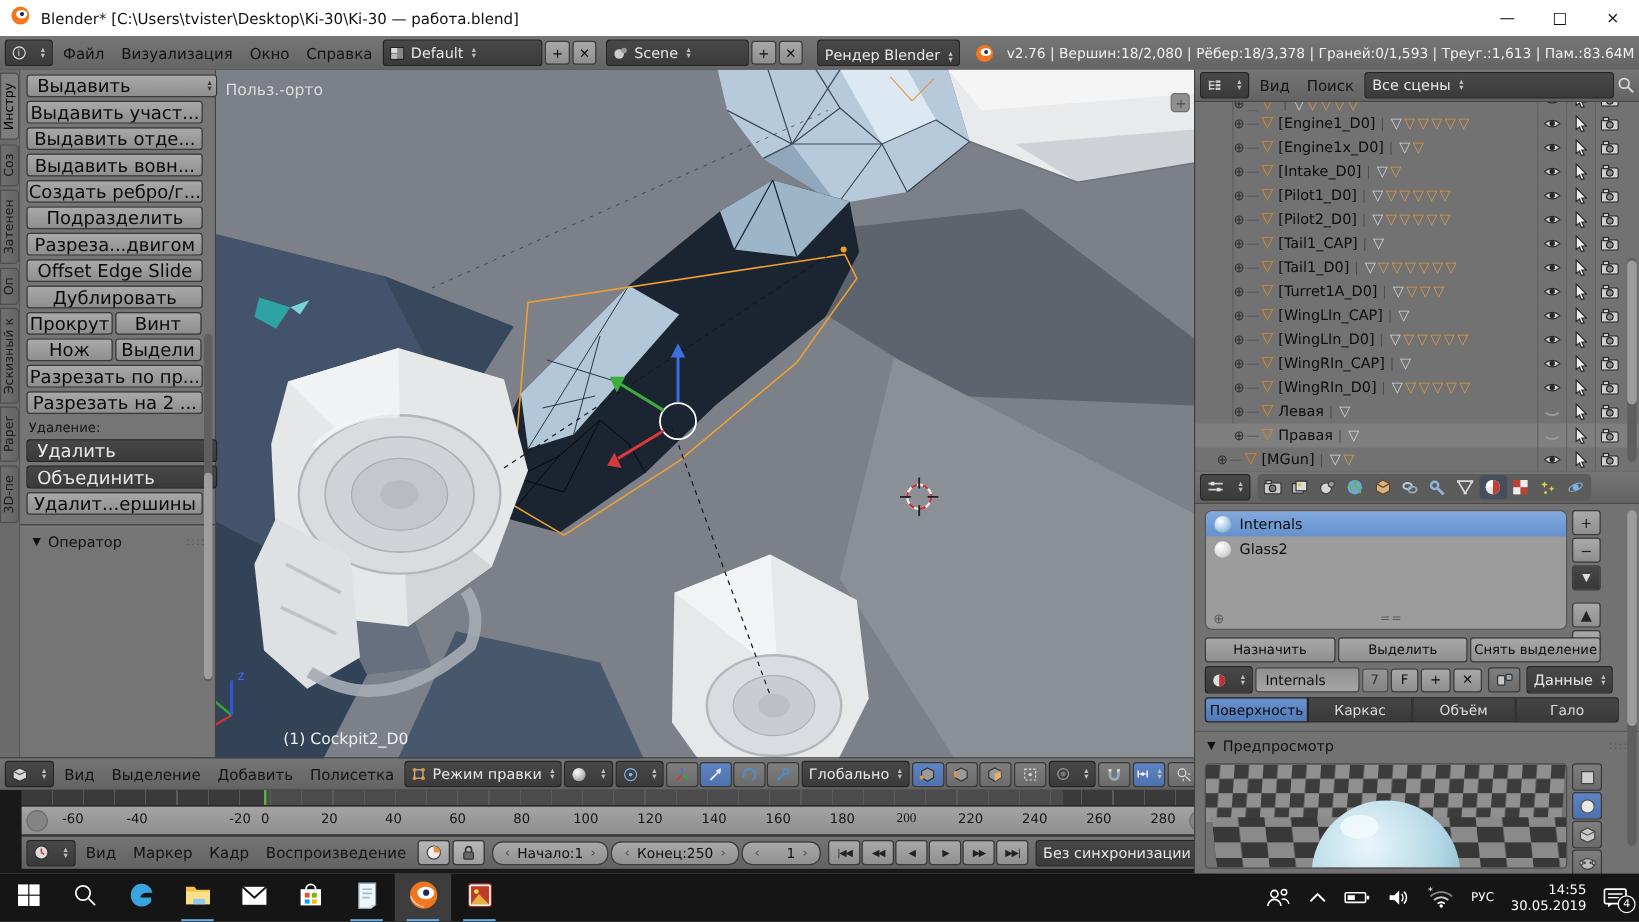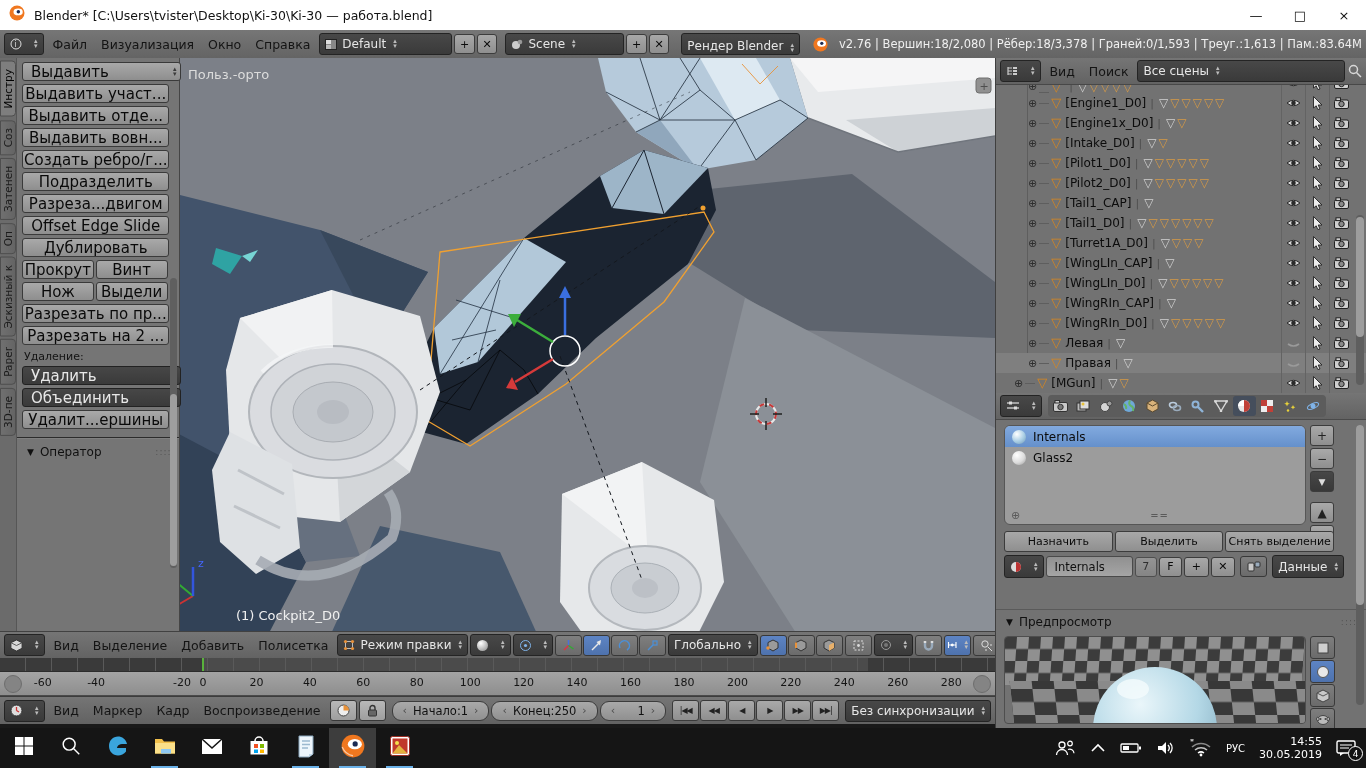--- a/index.html
+++ b/index.html
@@ -49,21 +49,21 @@
   .tsb.menulight .updn{margin-left:auto;}
   .tsrow{display:flex;gap:2px;}
   .tsb.dark{background:linear-gradient(#474747,#3a3a3a);color:#e8e8e8;justify-content:flex-start;padding:0 4px 0 8px;border-color:#222;}
   .ts-label{font-size:11px;color:#141414;margin:5px 0 3px 2px;}
   #ts-scroll{position:absolute;right:2px;top:220px;width:7px;height:290px;background:#5f5f5f;border-radius:4px;}
   #ts-scroll .thumb{position:absolute;left:0;right:0;top:40%;bottom:2px;background:#9e9e9e;border-radius:4px;}
   #ts-op{border-top:2px groove #808080;margin:8px -12px 0 -5px;padding:6px 8px 0 10px;display:flex;align-items:center;font-size:12px;color:#101010;}
   #ts-op .grip{margin-left:auto;color:#555;font-size:9px;letter-spacing:1px;}
 
   
-  #timeline{position:absolute;top:658px;left:0;width:995px;height:70px;background:#191919;}
+  #timeline{position:absolute;top:658px;left:0;width:995px;height:70px;background:#191919;padding-left:18px;}
   #tl-strip{position:relative;height:13px;background:#3a3a3a;overflow:hidden;}
   #tl-range{position:absolute;left:203px;width:665px;top:0;bottom:0;background:#4b4b4b;}
   #tl-grid{position:absolute;inset:0;background:repeating-linear-gradient(90deg,transparent 0,transparent 25px,#5a5a5a 25px,#5a5a5a 26px);}
   #tl-green{position:absolute;left:202px;width:2px;top:0;bottom:0;background:#59b23c;}
   #tl-ruler{position:relative;height:23px;background:linear-gradient(#a4a4a4,#8e8e8e);border-top:1px solid #2c2c2c;border-bottom:1px solid #4a4a4a;}
   .tick{position:absolute;top:4px;transform:translateX(-50%);font-size:11px;color:#141414;}
   .rulercap{position:absolute;top:3px;width:16px;height:16px;border-radius:50%;background:#848484;border:1px solid #6d6d6d;}
   #tl-header{height:27px;background:linear-gradient(#757575,#626262);border-top:1px solid #3c3c3c;display:flex;align-items:center;gap:2px;padding:0 4px;}
   .pbgrp{display:inline-flex;gap:1px;margin:0 4px;}
   .pb{display:inline-flex;align-items:center;justify-content:center;width:25px;height:19px;background:linear-gradient(#a9a9a9,#8f8f8f);border:1px solid #3a3a3a;border-radius:3px;font-size:8px;color:#222;letter-spacing:-1px;}
@@ -505,21 +505,21 @@
           <span class="tick" style="left: 203px;">0</span>
           <span class="tick" style="left: 256.44px;">20</span>
           <span class="tick" style="left: 309.88px;">40</span>
           <span class="tick" style="left: 363.32px;">60</span>
           <span class="tick" style="left: 416.76px;">80</span>
           <span class="tick" style="left: 470.2px;">100</span>
           <span class="tick" style="left: 523.64px;">120</span>
           <span class="tick" style="left: 577.08px;">140</span>
           <span class="tick" style="left: 630.52px;">160</span>
           <span class="tick" style="left: 683.96px;">180</span>
-          <span class="tick" style="left: 737.4px;">200</span>
+          <span class="tick" style="left: 737.4px; font-family: Liberation Serif, serif;">200</span>
           <span class="tick" style="left: 790.84px;">220</span>
           <span class="tick" style="left: 844.28px;">240</span>
           <span class="tick" style="left: 897.72px;">260</span>
           <span class="tick" style="left: 951.16px;">280</span>
         </div>
     </div>
     <div id="tl-header">
       <span class="dd">
           <span class="ico">
             <svg width="13" height="13" viewBox="0 0 13 13">
@@ -1246,20 +1246,26 @@
               <rect x="1" y="2" width="6" height="8" rx="1" fill="#c8c8c8" stroke="#333"></rect>
               <rect x="8" y="1" width="5" height="5" rx="1" fill="#9ab" stroke="#333"></rect>
               <line x1="7" y1="5" x2="8" y2="4" stroke="#333"></line>
             </svg>
           </span>
         <span class="dd" style="margin-left:3px;width:74px;height:19px;">
             <span>Данные</span>
             <span class="updn"></span>
           </span>
       </div>
+      <div id="type-row">
+          <span class="tyb active">Поверхность</span>
+          <span class="tyb">Каркас</span>
+          <span class="tyb">Объём</span>
+          <span class="tyb">Гало</span>
+        </div>
       <div id="prev-hdr">
         <span style="font-size:9px;margin-right:6px;">▼</span>
         <span>Предпросмотр</span>
         <span class="grip">::::</span>
       </div>
       <div id="prev-box">
         <svg width="300" height="86" viewBox="0 0 300 86">
           <defs>
             <pattern id="chk1" width="24" height="24" patternUnits="userSpaceOnUse">
                 <rect width="24" height="24" fill="#909090"></rect>

